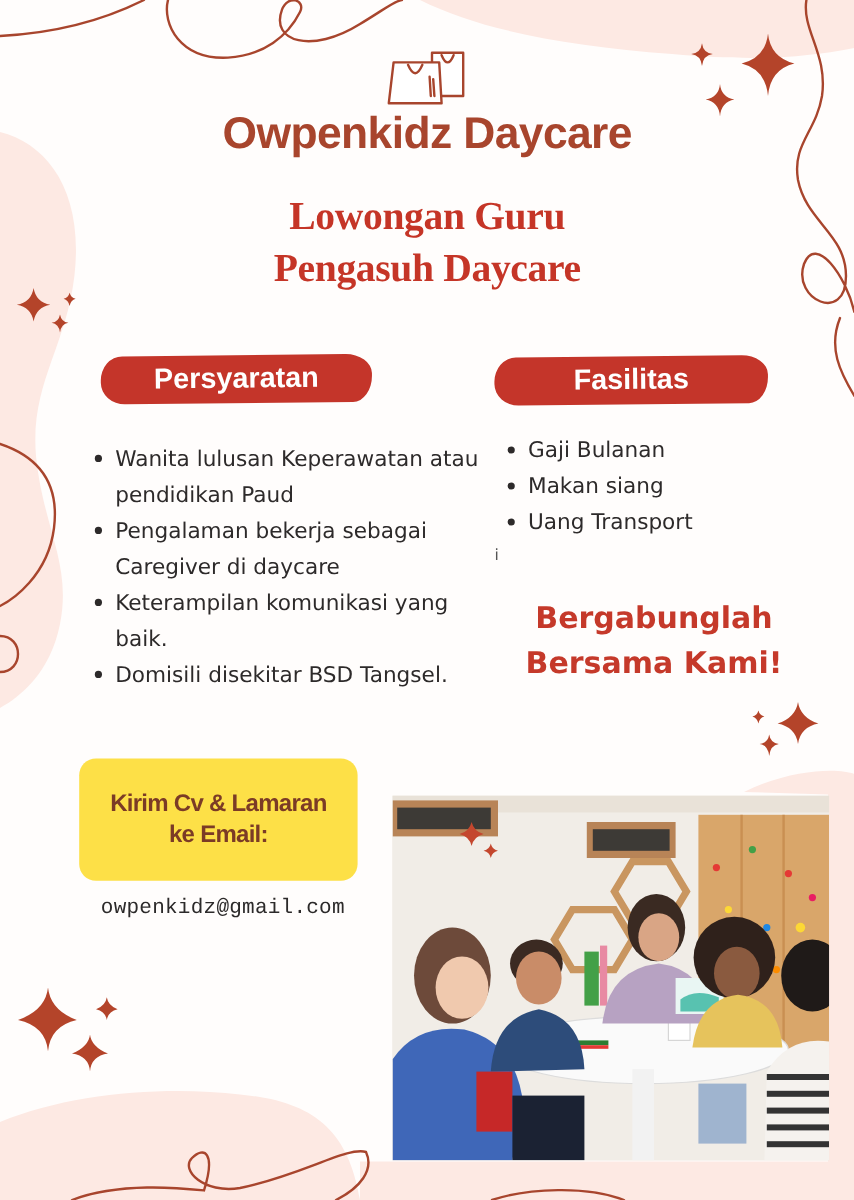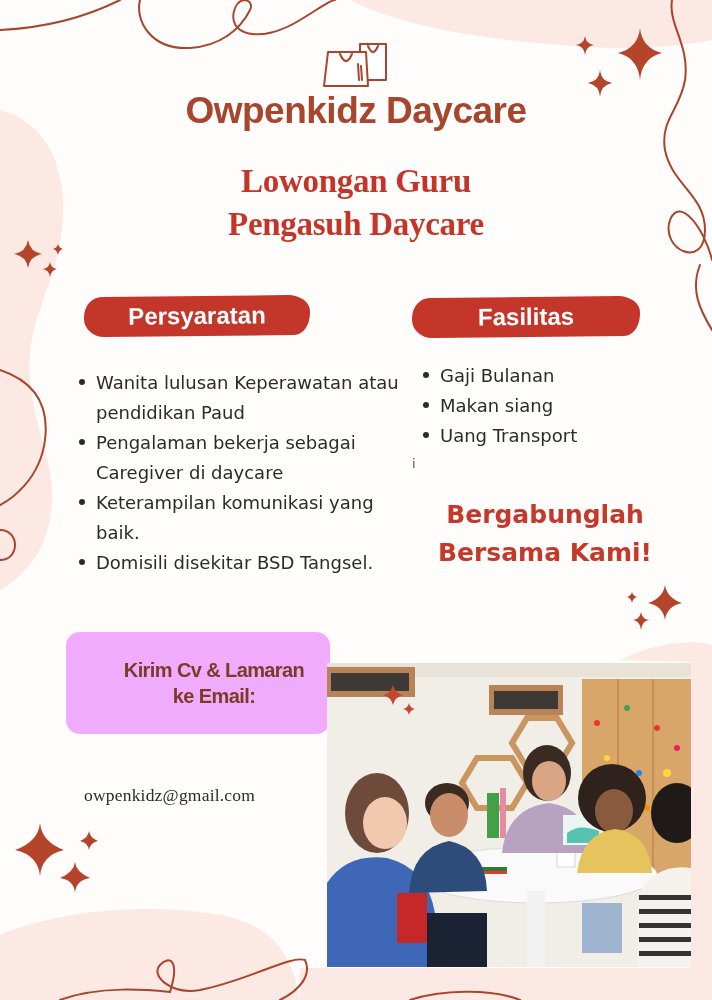--- a/index.html
+++ b/index.html
@@ -21,22 +21,22 @@
   .list { margin: 0; padding: 0; list-style: none; font-family: "DejaVu Sans", sans-serif; font-size: 18px; color: #2d2a2a; }
   .list li { position: relative; padding-left: 20px; }
   .list li::before { content: ""; position: absolute; left: 3px; top: 11px; width: 6px; height: 6px; border-radius: 50%; background: #2d2a2a; }
   .req-list { left: 76px; top: 368px; width: 330px; line-height: 30px; }
   .fac-list { left: 420px; top: 361px; width: 260px; line-height: 30px; }
   .stray-mark { left: 412px; top: 456px; font-size: 13px; color: #555; font-family: "DejaVu Sans", sans-serif; }
 
   .cta { left: 410px; top: 496px; width: 270px; text-align: center; font-family: "DejaVu Sans", sans-serif; font-weight: 700; font-size: 25px; line-height: 38px; color: #c5392a; }
   .cta span { display: block; }
 
-  .send-box { left: 66px; top: 632px; width: 232px; height: 102px; background: #f0abfc; border-radius: 14px; display: flex; flex-direction: column; align-items: center; justify-content: center; font-family: "Liberation Sans", sans-serif; font-weight: 700; font-size: 20px; color: #7b3b26; letter-spacing: -0.6px; line-height: 26px; text-align: center; padding-left: 32px; }
-  .email { left: 84px; top: 747px; font-family: Liberation Serif, serif; font-size: 17.5px; color: #2c2a2a; letter-spacing: 0.2px; margin-top: 38px; }
+  .send-box { left: 66px; top: 632px; width: 232px; height: 102px; background: #fde047; border-radius: 14px; display: flex; flex-direction: column; align-items: center; justify-content: center; font-family: "Liberation Sans", sans-serif; font-weight: 700; font-size: 20px; color: #7b3b26; letter-spacing: -0.6px; line-height: 26px; text-align: center; }
+  .email { left: 84px; top: 747px; font-family: Liberation Mono, monospace; font-size: 17.5px; color: #2c2a2a; letter-spacing: 0.2px; }
 
   .photo { left: 327px; top: 663px; width: 364px; height: 304px; overflow: hidden; background: #efe9e2; }
 </style>
 </head>
 <body>
 
 <div class="poster">
 
   <svg class="deco" viewBox="0 0 712 1000" xmlns="http://www.w3.org/2000/svg">
 

